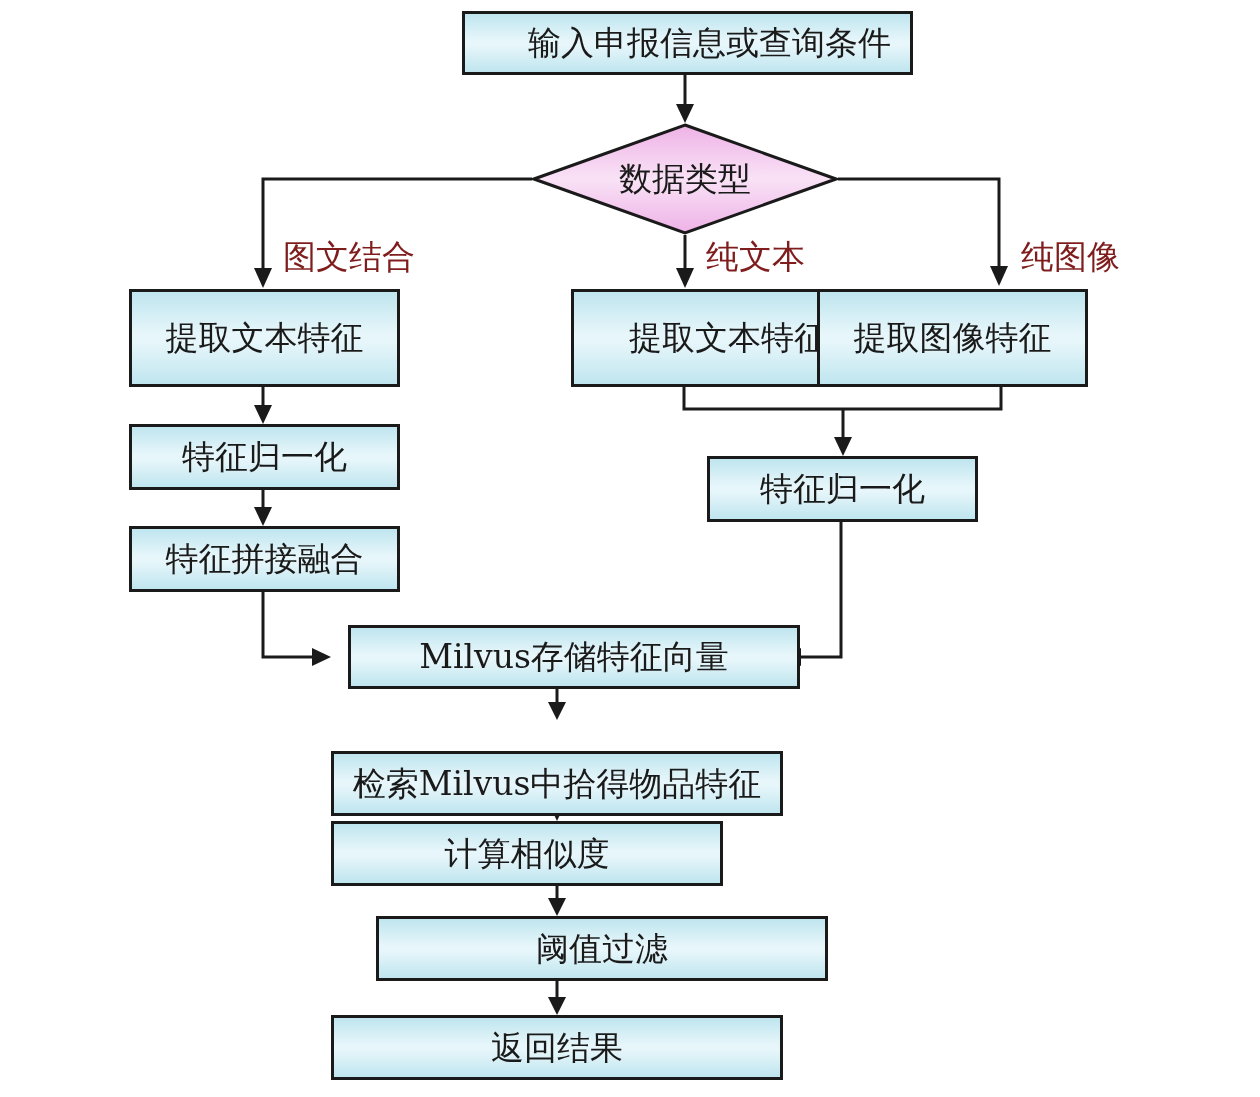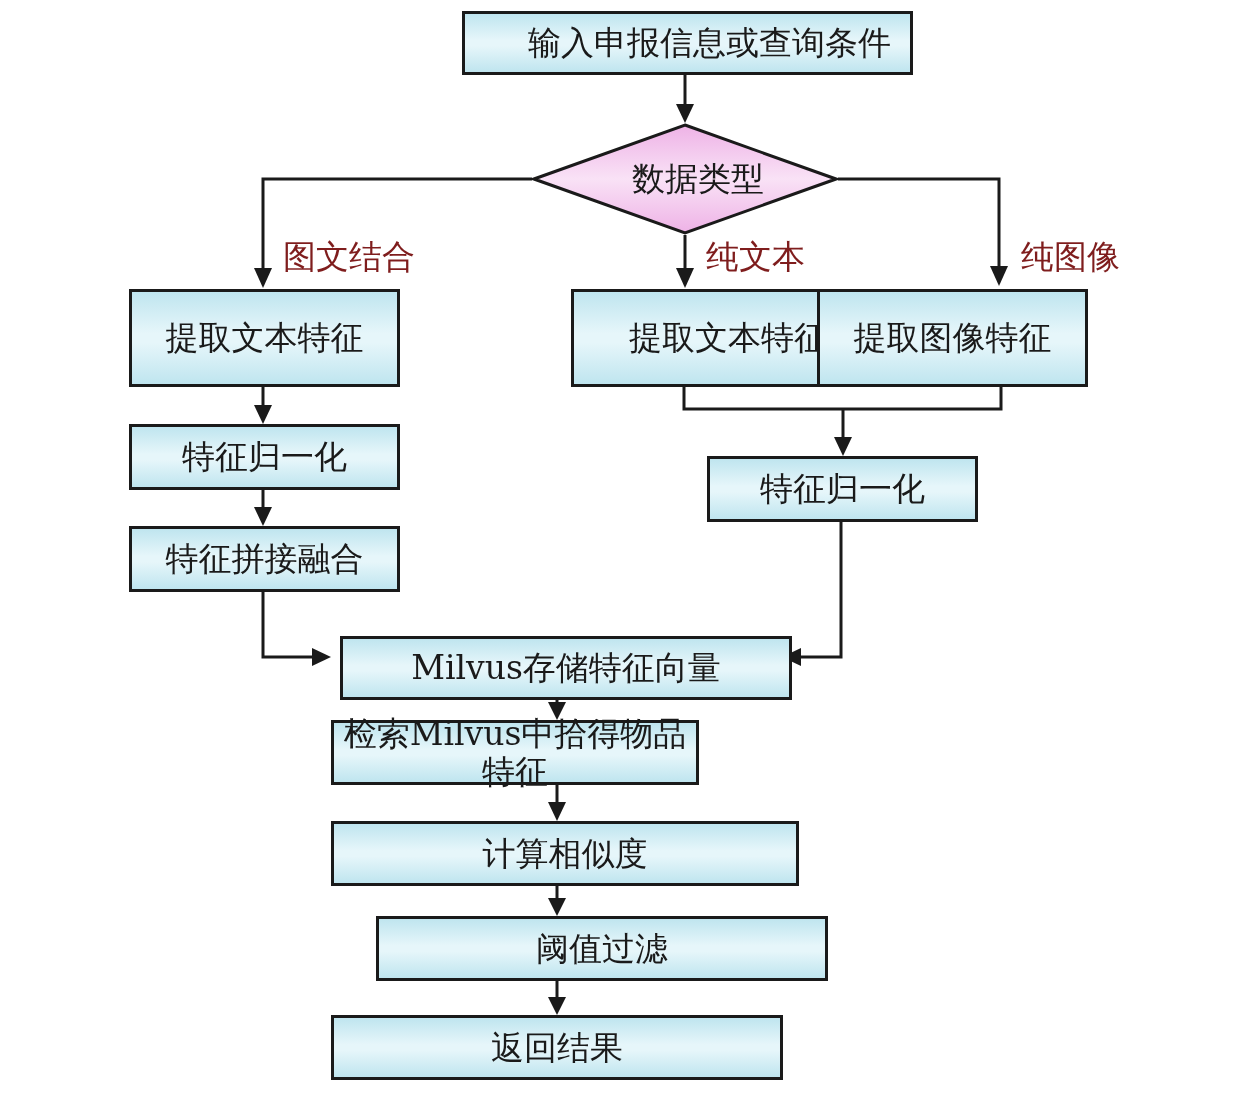--- a/index.html
+++ b/index.html
@@ -12,21 +12,21 @@
     background: linear-gradient(to bottom, #bfe5ef 0%, #e6f6fa 45%, #e6f6fa 55%, #bfe5ef 100%);
     display: flex; align-items: center; justify-content: center; text-align: center;
     color: #1a1a1a; font-size: 33px; line-height: 38px;
   }
   .box.two-line { font-size: 33px; line-height: 38px; padding: 0 6px; }
   .diamond {
     position: absolute; left: 532px; top: 123px; width: 306px; height: 112px;
   }
   .diamond svg { position: absolute; left: 0; top: 0; }
   .diamond .dlabel {
-    position: absolute; left: 13px; top: 0; width: 100%; height: 100%;
+    position: absolute; left: 0; top: 0; width: 100%; height: 100%;
     display: flex; align-items: center; justify-content: center;
     font-size: 33px; color: #1a1a1a;
   }
   .edge-label { position: absolute; font-size: 33px; color: #7f1d1d; white-space: nowrap; }
 </style>
 </head>
 <body>
 
 <svg class="lines" viewBox="0 0 1260 1097">
   <defs>
@@ -114,29 +114,29 @@
 </div>
 
 <div class="box" style="left:707px; top:456px; width:271px; height:66px;">
   <span>特征归一化</span>
 </div>
 
 <div class="box" style="left:129px; top:526px; width:271px; height:66px;">
   <span>特征拼接融合</span>
 </div>
 
-<div class="box" style="left:340px; top:625px; width:452px; height:64px;margin-top:11px;">
+<div class="box" style="left:348px; top:625px; width:452px; height:64px;">
   <span>Milvus存储特征向量</span>
 </div>
 
-<div class="box" style="left:331px; top:720px; width:368px; height:65px;">
+<div class="box" style="left:331px; top:751px; width:452px; height:65px;">
   <span>检索Milvus中拾得物品特征</span>
 </div>
 
-<div class="box" style="left:331px; top:821px; width:468px; height:65px;">
+<div class="box" style="left:331px; top:821px; width:392px; height:65px;">
   <span>计算相似度</span>
 </div>
 
 <div class="box" style="left:331px; top:916px; width:452px; height:65px;margin-left:45px;">
   <span>阈值过滤</span>
 </div>
 
 <div class="box" style="left:331px; top:1015px; width:452px; height:65px;text-align:right;">
   <span>返回结果</span>
 </div>

